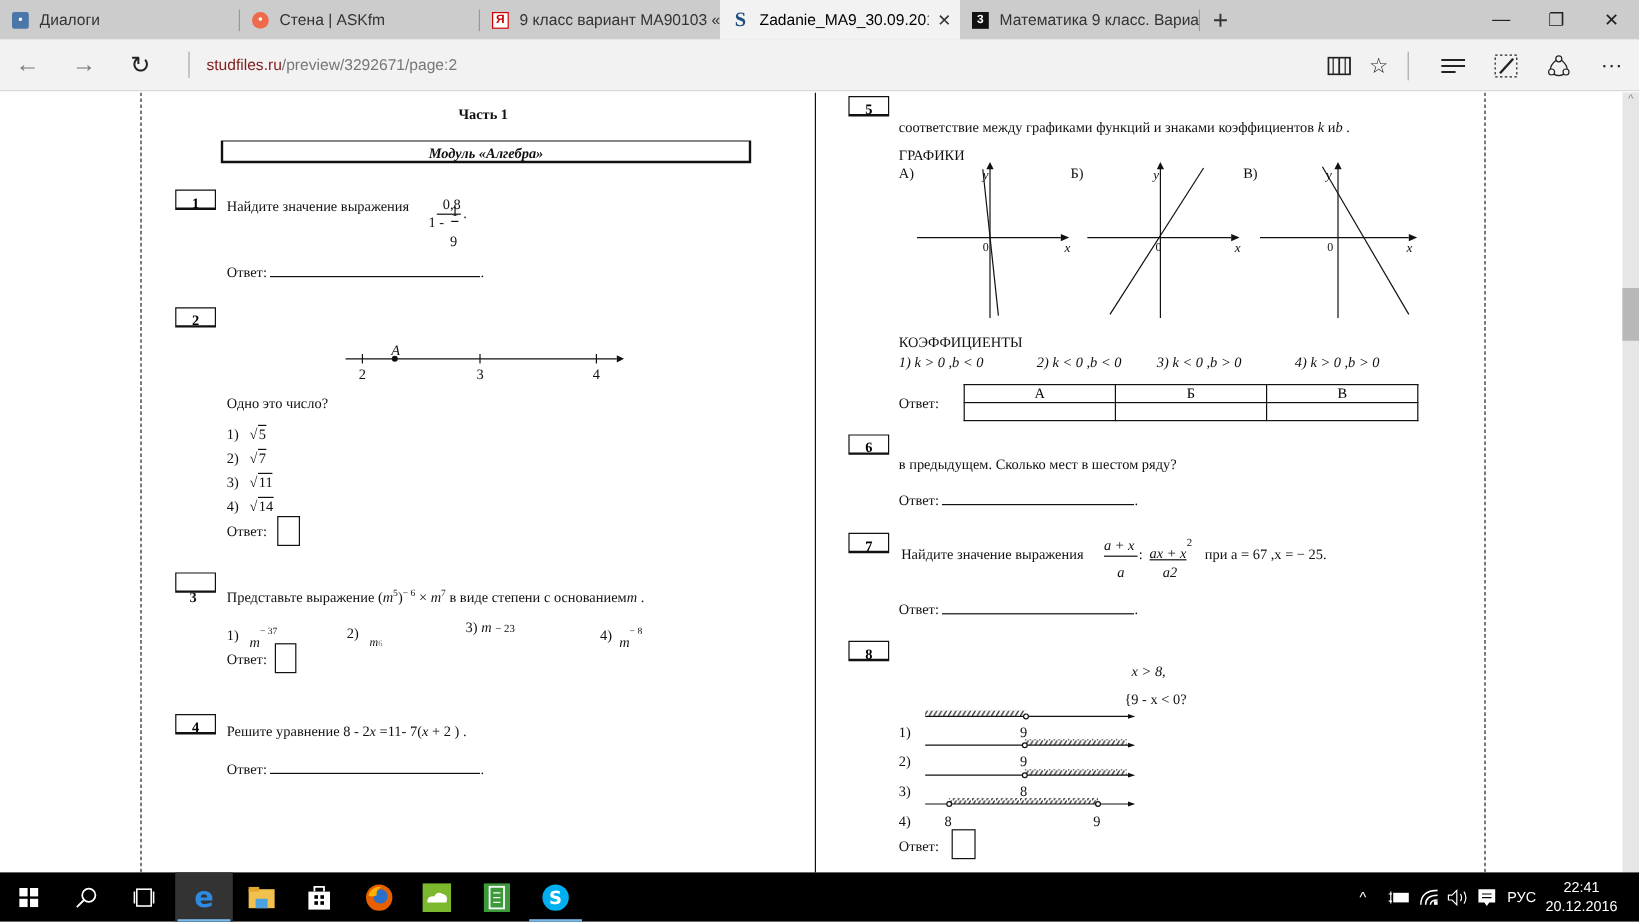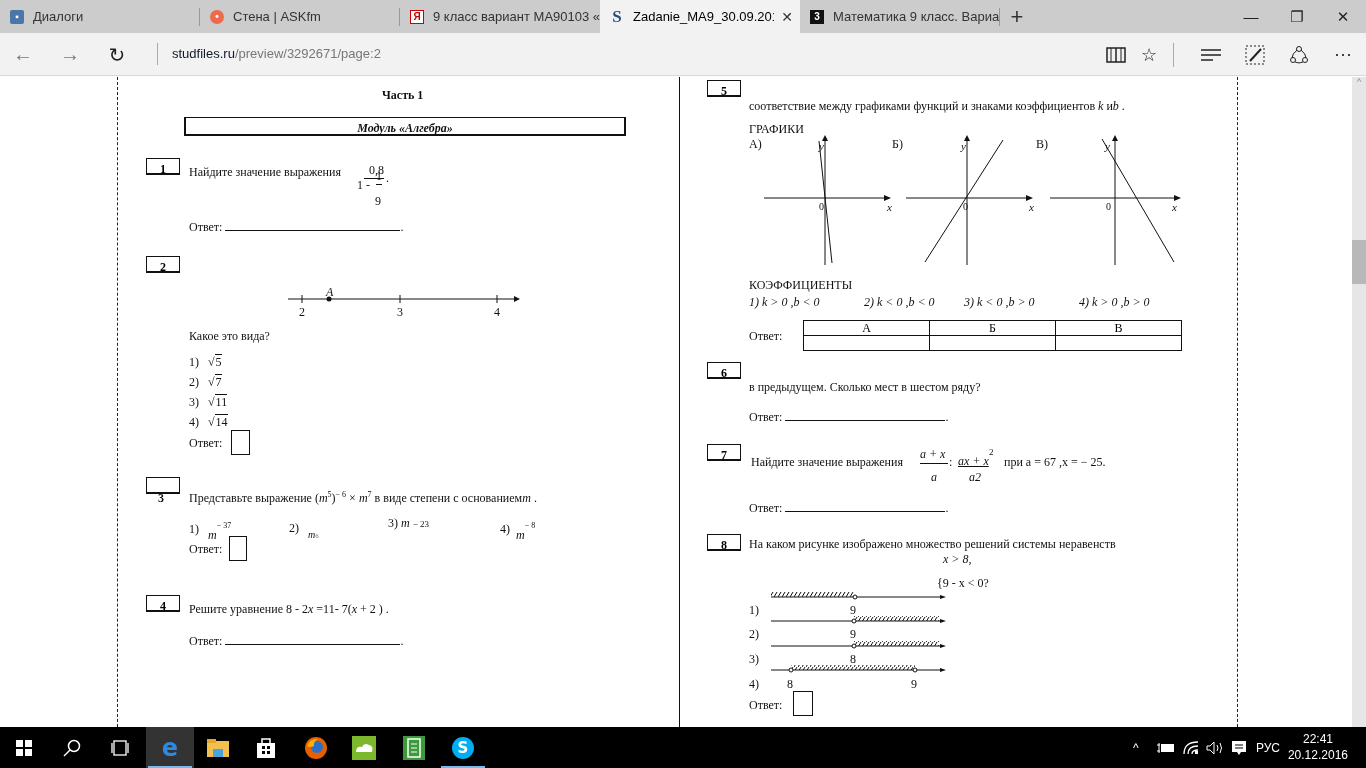--- a/index.html
+++ b/index.html
@@ -10,21 +10,21 @@
 .tab.active{background:#f2f2f2;color:#000}
 .tab .fav{width:14px;height:14px;margin-right:9px;flex-shrink:0;display:flex;align-items:center;justify-content:center;font-size:10px;font-weight:bold;color:#fff}
 .tab .ttl{overflow:hidden;flex:1}
 .tab .x{width:26px;text-align:center;font-size:14px;color:#333}
 .newtab{width:34px;height:33px;display:flex;align-items:center;justify-content:center;font-size:22px;color:#333}
 .winctl{position:absolute;right:0;top:0;display:flex}
 .winctl div{width:46px;height:33px;display:flex;align-items:center;justify-content:center;font-size:15px;color:#222}
 .navbar{position:absolute;left:0;top:33px;width:1366px;height:43px;background:#f2f2f2;border-bottom:1px solid #d9d9d9}
 .nbtn{position:absolute;top:0;height:43px;width:46px;display:flex;align-items:center;justify-content:center;font-size:20px;color:#777}
 .addr{position:absolute;left:157px;top:10px;height:22px;border-left:1px solid #aaa;padding-left:14px;font-size:13px;line-height:22px}
-.addr .host{color:#0f172a}.addr .path{color:#777}
+.addr .host{color:#7f1d1d}.addr .path{color:#777}
 .nicon{position:absolute;top:0;height:43px;width:38px;display:flex;align-items:center;justify-content:center;font-size:18px;color:#222}
 .content{position:absolute;left:0;top:77px;width:1352px;height:650px;background:#fff;overflow:hidden}
 .scroll{position:absolute;right:0;top:77px;width:14px;height:650px;background:#e6e6e6}
 .scroll .thumb{position:absolute;left:0;top:163px;width:14px;height:44px;background:#b8b8b8}
 .scroll .up{position:absolute;left:0;top:0;width:14px;height:14px;font-size:9px;color:#888;text-align:center}
 .pageL{position:absolute;left:117px;top:0;width:562px;height:660px;border-left:1px dashed #222}
 .pageR{position:absolute;left:679px;top:0;width:559px;height:660px;border-left:1px solid #111;border-right:1px dashed #222}
 .doc{font-family:"Liberation Serif",serif;font-size:12px;color:#111;position:absolute;white-space:nowrap}
 .numbox{position:absolute;width:34px;height:17px;border:1px solid #111;border-bottom-width:2px;font-family:"Liberation Serif",serif;font-weight:bold;font-size:12px;text-align:center;line-height:20px}
 .ansline{display:inline-block;width:175px;border-bottom:1px solid #111;height:10px;vertical-align:baseline}
@@ -138,21 +138,21 @@
       <polygon points="228,13 234,16 228,19" fill="#111"></polygon>
       <line x1="16" y1="12" x2="16" y2="20" stroke="#111"></line>
       <line x1="114" y1="12" x2="114" y2="20" stroke="#111"></line>
       <line x1="211" y1="12" x2="211" y2="20" stroke="#111"></line>
       <circle cx="43" cy="16" r="2.5" fill="#111"></circle>
     </svg>
     <div class="doc i" style="left:208px;top:208px">A</div>
     <div class="doc" style="left:181px;top:228px">2</div>
     <div class="doc" style="left:279px;top:228px">3</div>
     <div class="doc" style="left:376px;top:228px">4</div>
-    <div class="doc" style="left:71px;top:252px">Какое это вида?</div>
+    <div class="doc" style="left:71px;top:252px">Одно это число?</div>
     <div class="doc" style="left:71px;top:278px"><span>1)</span>&nbsp;&nbsp; √<span class="sq">5</span></div>
     <div class="doc" style="left:71px;top:298px"><span>2)</span>&nbsp;&nbsp; √<span class="sq">7</span></div>
     <div class="doc" style="left:71px;top:318px"><span>3)</span>&nbsp;&nbsp; √<span class="sq">11</span></div>
     <div class="doc" style="left:71px;top:338px"><span>4)</span>&nbsp;&nbsp; √<span class="sq">14</span></div>
     <div class="doc" style="left:71px;top:359px">Ответ:</div>
     <div class="abox" style="left:113px;top:353px"></div>
 
     <div style="position:absolute;left:28px;top:400px;width:34px;height:17px;border:1px solid #111;border-bottom-width:2px"></div>
     <div class="doc" style="left:40px;top:414px;font-weight:bold">3</div>
     <div class="doc" style="left:71px;top:413px">
@@ -246,21 +246,20 @@
     <div style="position:absolute;left:240px;top:386px;width:28px;border-top:1px solid #111"></div>
     <div class="doc i" style="left:251px;top:393px">a</div>
     <div class="doc" style="left:269px;top:378px">:</div>
     <div class="doc i" style="left:278px;top:377px;text-decoration:underline">ax + x</div>
     <div class="doc" style="left:309px;top:370px;font-size:9px">2</div>
     <div class="doc i" style="left:289px;top:393px">a2</div>
     <div class="doc" style="left:324px;top:378px">при a = 67 ,x = − 25.</div>
     <div class="doc" style="left:69px;top:424px"><span>Ответ:</span> <span class="ansline" style="width:160px"></span>.</div>
 
     <div class="numbox" style="left:27px;top:457px">8</div>
-    <div class="doc" style="left:69px;top:460px">На каком рисунке изображено множество решений системы неравенств</div>
     <div class="doc i" style="left:263px;top:475px">x &gt; 8,</div>
     <div class="doc" style="left:257px;top:499px">{9 - x &lt; 0?</div>
 
     <svg style="position:absolute;left:90px;top:510px" width="180" height="100">
       <defs>
         <pattern id="hatch" width="4" height="5" patternUnits="userSpaceOnUse">
             <line x1="0" y1="5" x2="3" y2="0" stroke="#111" stroke-width="1"></line>
           </pattern>
       </defs>
 

